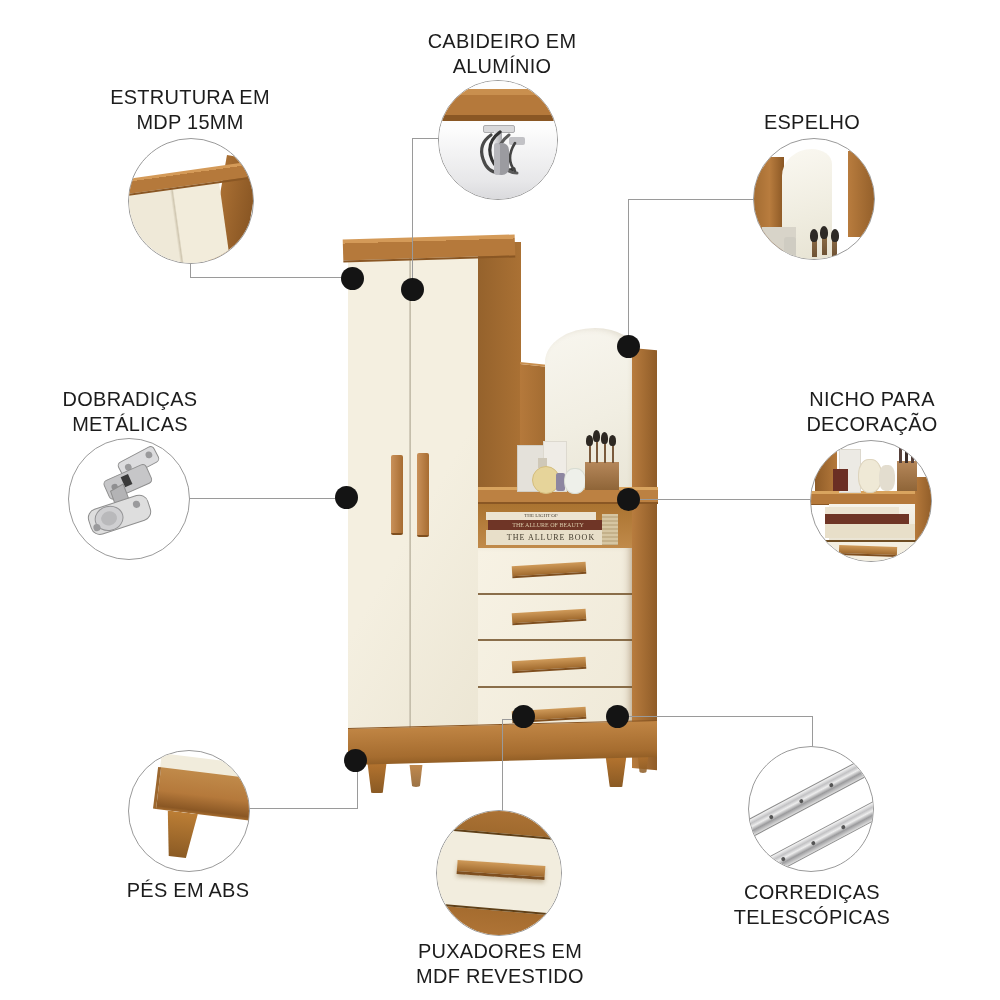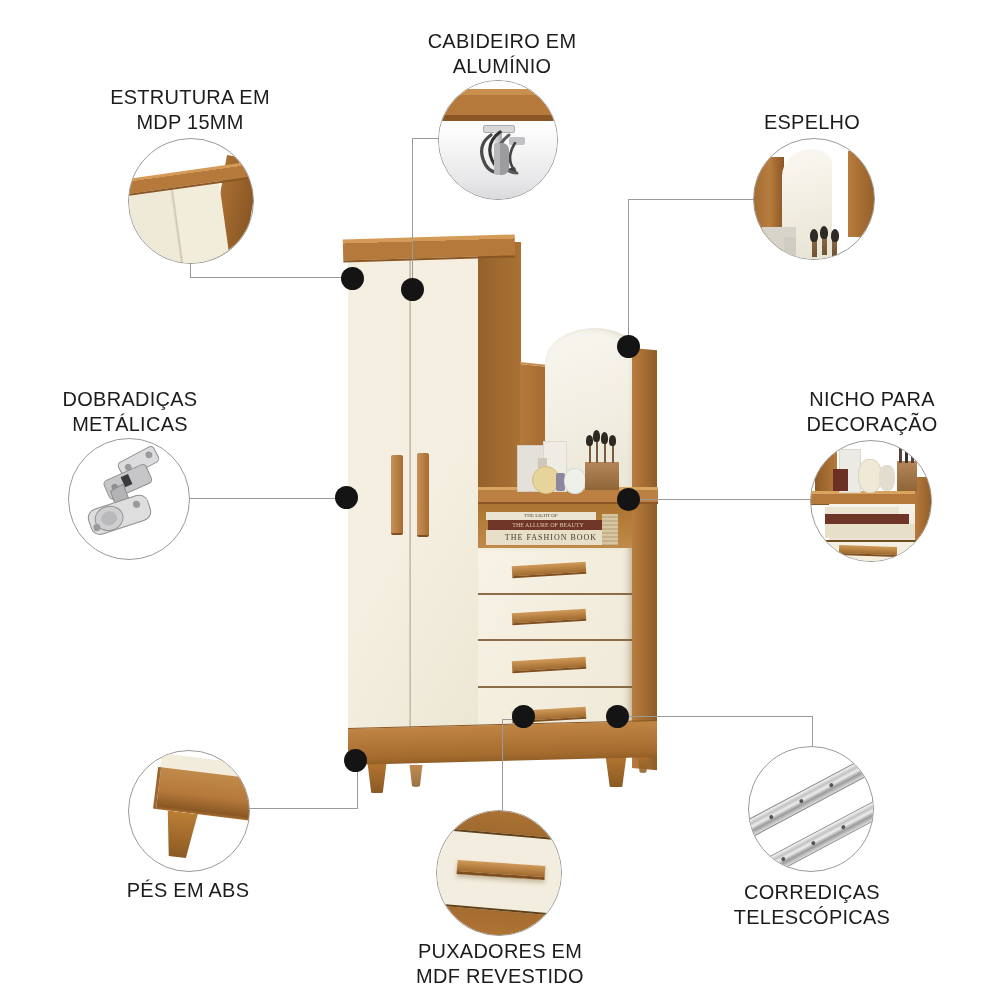--- a/index.html
+++ b/index.html
@@ -292,21 +292,21 @@
 
   <div id="product">
     <div class="w-side"></div>
     <div class="w-step"></div>
     <div class="w-mirror"></div>
     <div class="w-panelR"></div>
     <div class="w-niche"></div>
 
     <div class="w-book" style="left:146px;top:287px;width:110px;height:8px;background:#ece4d2;font-size:5px;line-height:8px;color:#4a4236">THE LIGHT OF</div>
     <div class="w-book" style="left:148px;top:295px;width:120px;height:10px;background:#6f3526;font-size:6px;line-height:10px;color:#d8c9a8">THE ALLURE OF BEAUTY</div>
-    <div class="w-book" style="left:146px;top:305px;width:130px;height:15px;background:#e8dfc9;font-size:8px;line-height:15px;color:#413a2c;letter-spacing:1px">THE FASHION BOOK</div>
+    <div class="w-book" style="left:146px;top:305px;width:130px;height:15px;background:#e8dfc9;font-size:8px;line-height:15px;color:#413a2c;letter-spacing:1px">THE ALLURE BOOK</div>
     <div class="w-pages"></div>
 
     <div class="w-drawers">
       <div class="w-dgap" style="top:45px"></div>
       <div class="w-dgap" style="top:91px"></div>
       <div class="w-dgap" style="top:138px"></div>
       <div class="w-dhandle" style="top:16px"></div>
       <div class="w-dhandle" style="top:63px"></div>
       <div class="w-dhandle" style="top:111px"></div>
       <div class="w-dhandle" style="top:161px"></div>

